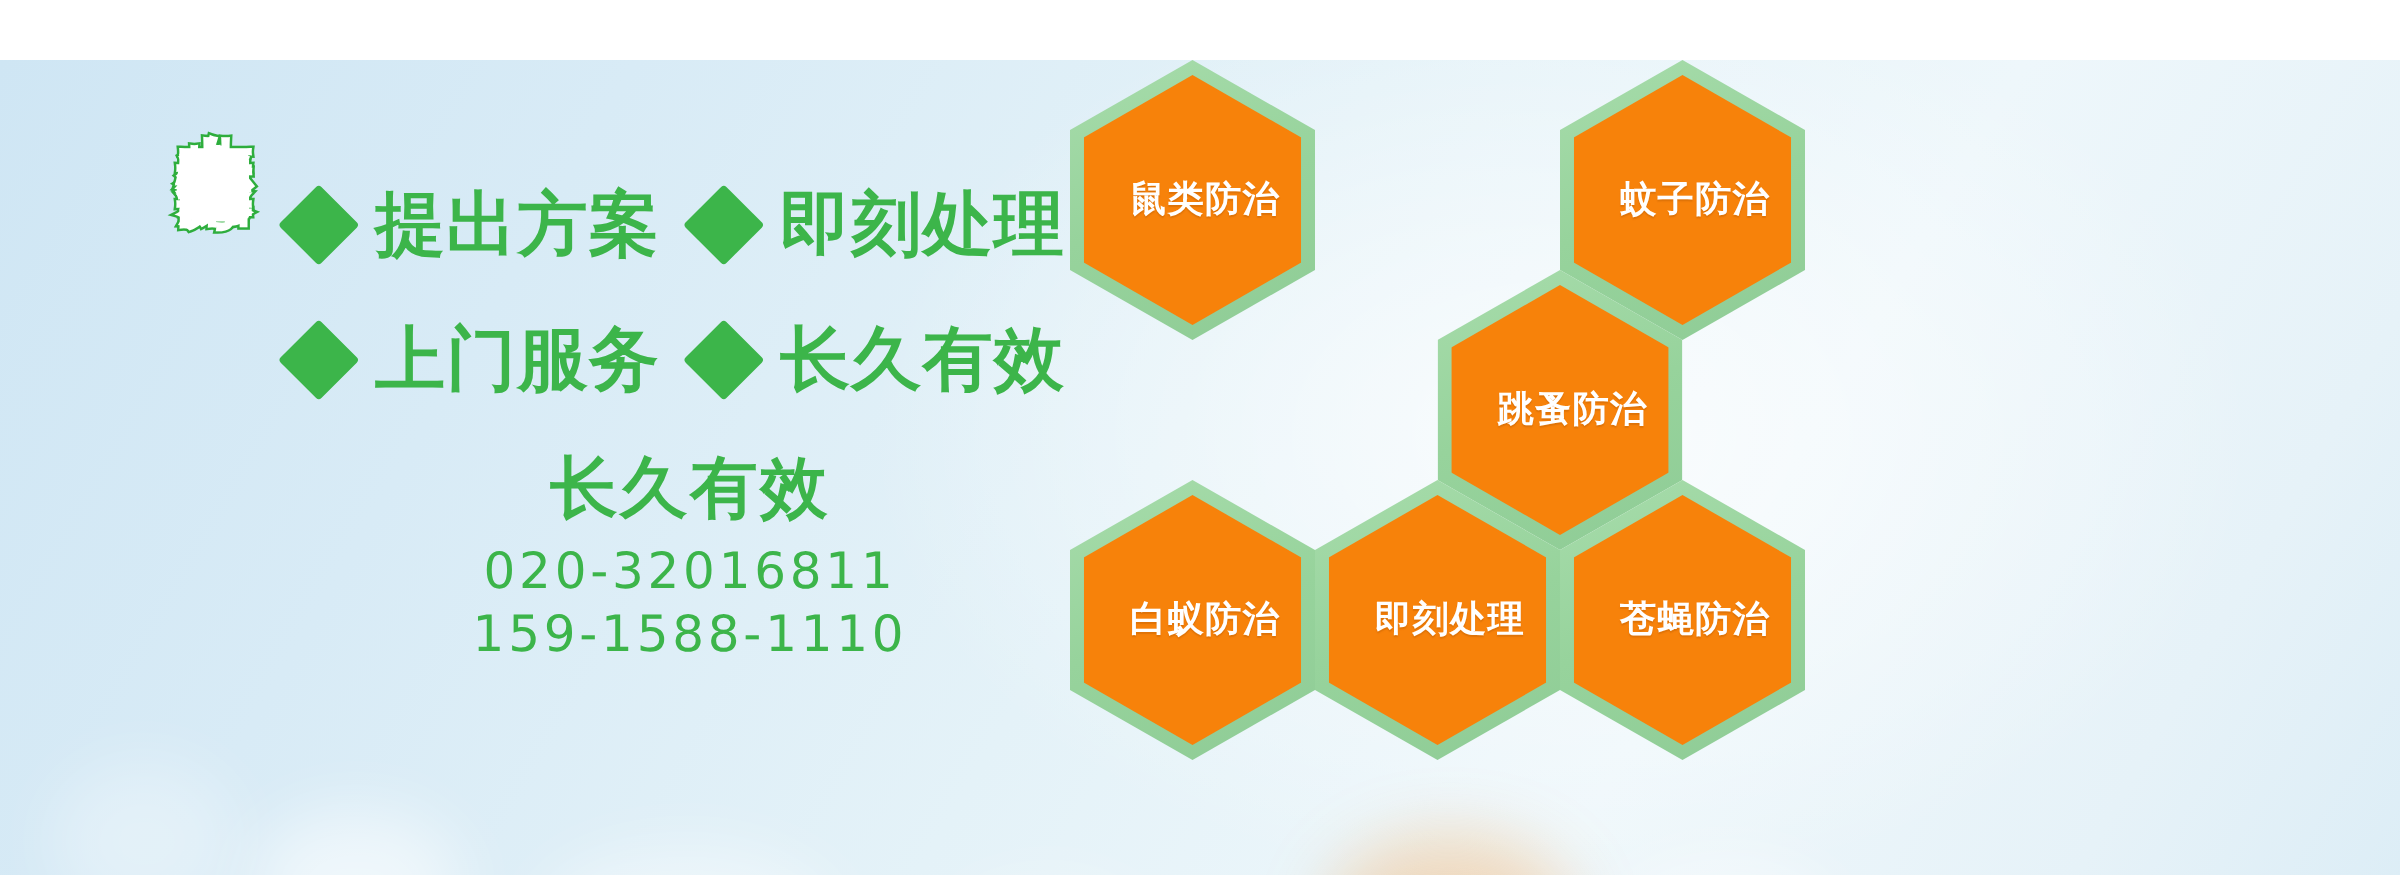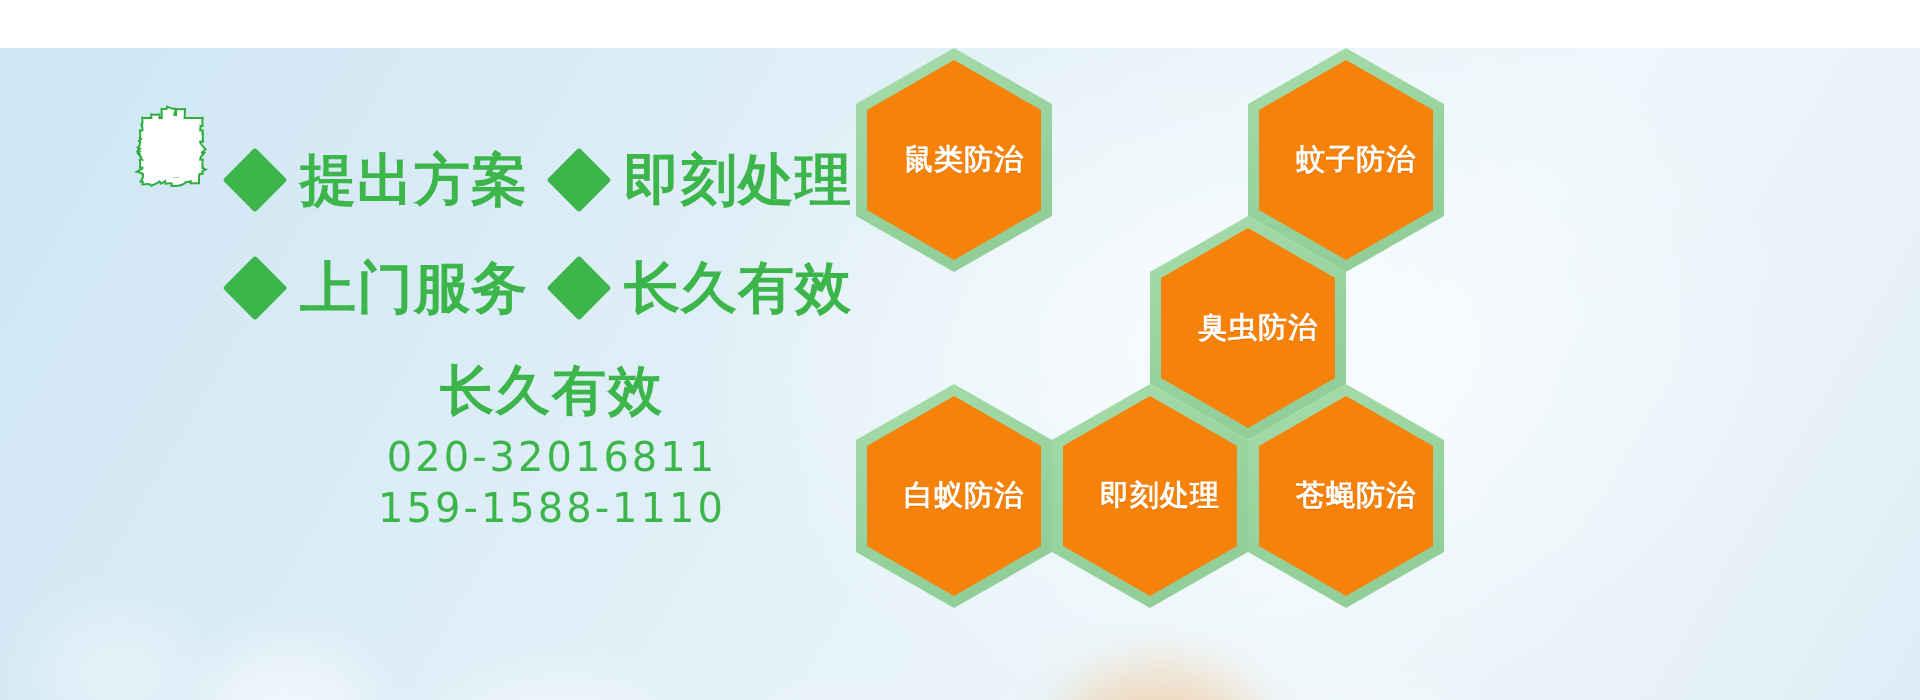--- a/index.html
+++ b/index.html
@@ -154,21 +154,21 @@
       <div class="hex-outer"></div>
       <div class="hex-inner">
         <span class="hex-label">蚊子防治</span>
       </div>
     </div>
 
 
     <div class="hex-cell" style="left:294px;top:174px;">
       <div class="hex-outer"></div>
       <div class="hex-inner">
-        <span class="hex-label">臭虫防治</span>
+        <span class="hex-label">跳蚤防治</span>
       </div>
     </div>
 
     <div class="hex-cell" style="left:0px;top:342px;">
       <div class="hex-outer"></div>
       <div class="hex-inner">
         <span class="hex-label">白蚁防治</span>
       </div>
     </div>
 

